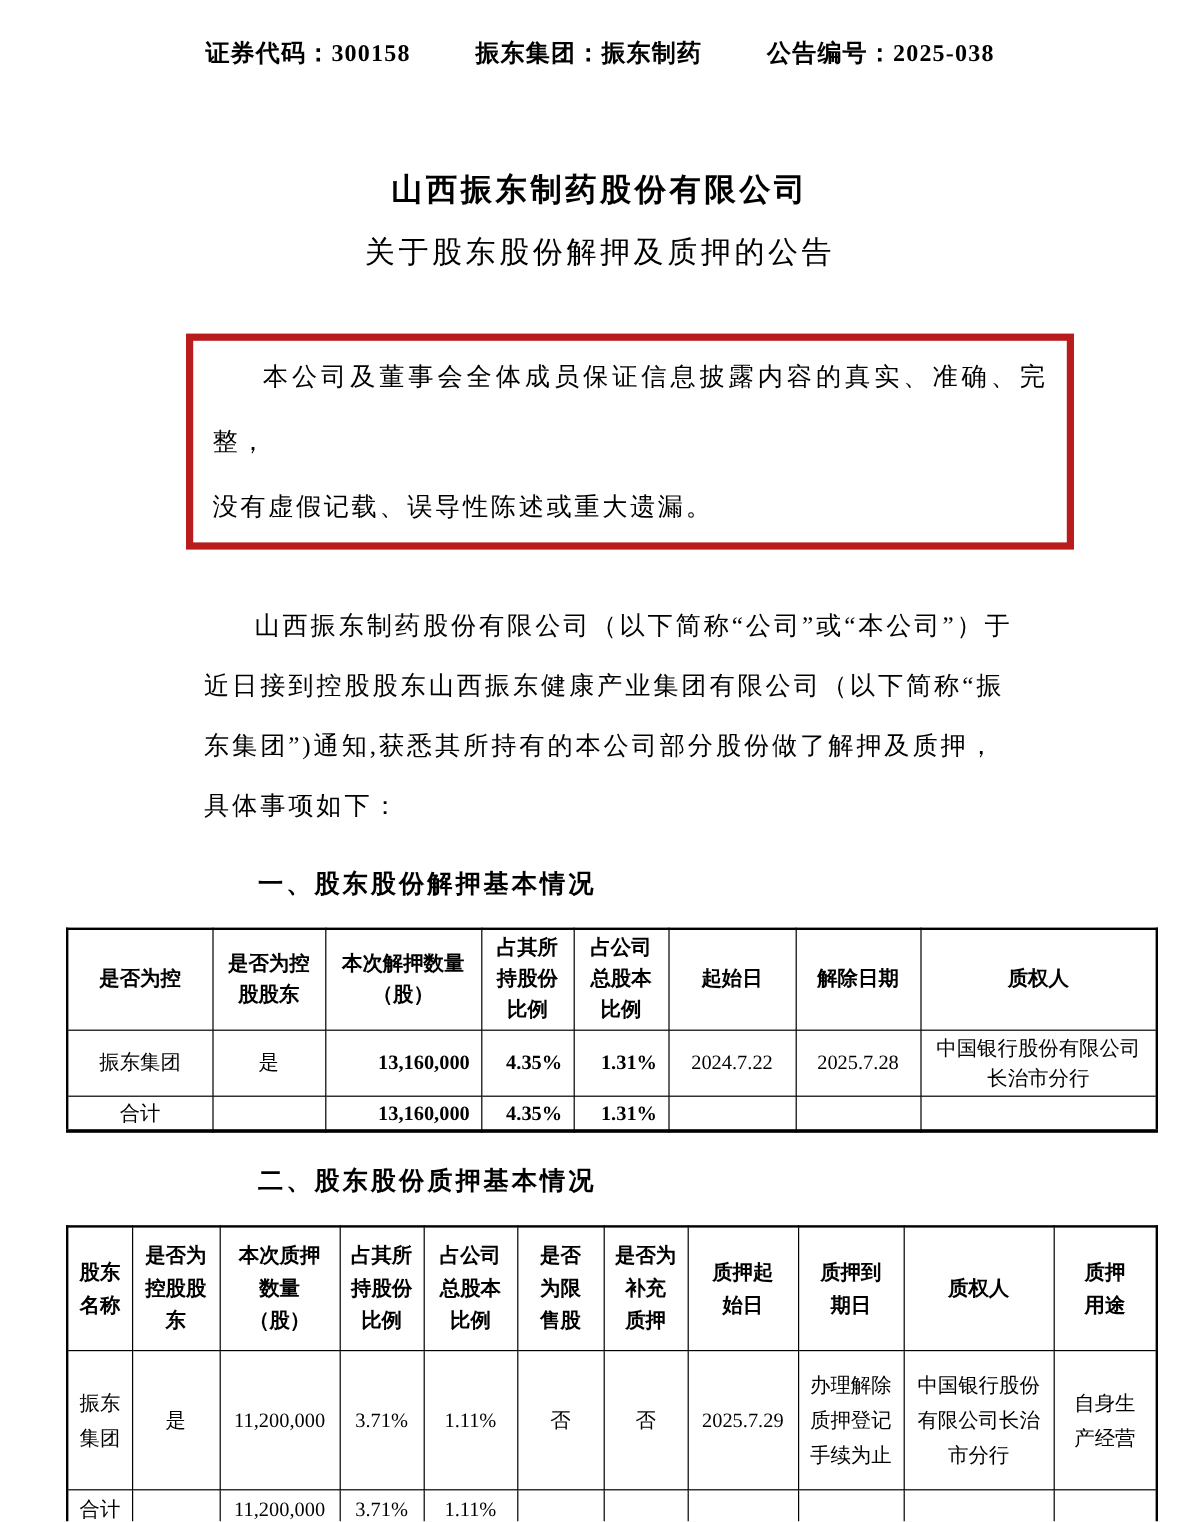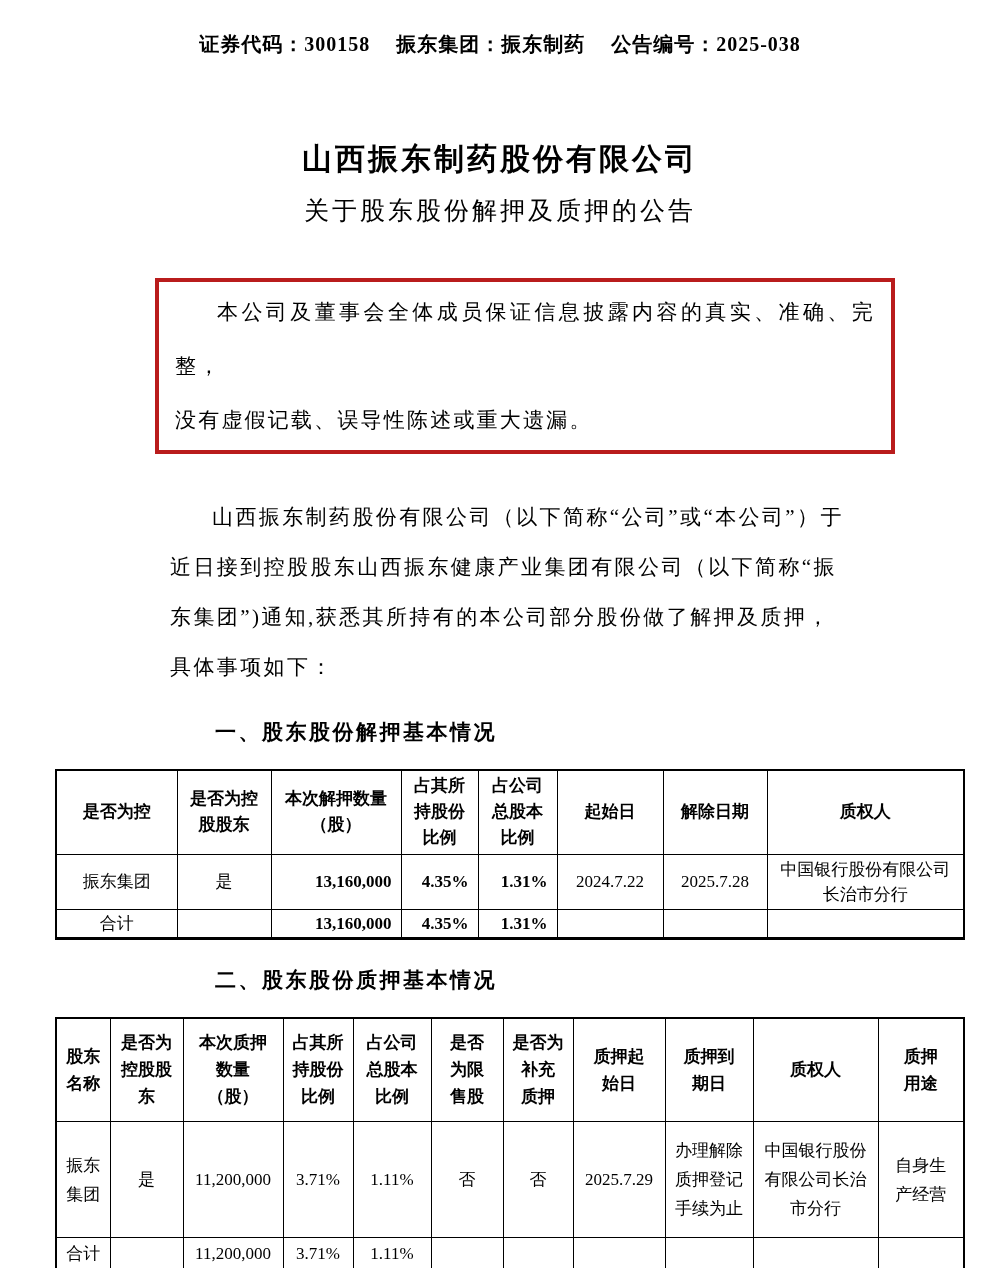--- a/index.html
+++ b/index.html
@@ -6,30 +6,30 @@
   html,body { background:#ffffff; }
   body {
     width:1000px; height:1268px;
     font-family:"Liberation Serif","DejaVu Serif",serif;
     color:#000;
   }
   .page { position:relative; width:1000px; height:1268px; overflow:hidden; background:#fff; }
 
   .doc-header {
     padding-top:31px;
-    display:flex; justify-content:center; gap:26px;
+    display:flex; justify-content:center; gap:54px;
     font-size:20px; font-weight:bold; letter-spacing:1px;
   }
 
-  .title-line1 { margin-top:84px; text-align:center; font-size:30px; font-weight:bold; letter-spacing:3px; line-height:34px; }
+  .title-line1 { margin-top:84px; text-align:center; font-size:26px; font-weight:bold; letter-spacing:3px; line-height:34px; }
   .title-line2 { margin-top:18px;  text-align:center; font-size:25px; font-weight:normal; letter-spacing:3px; line-height:34px; }
 
   .disclaimer-box {
     margin:50px 0 0 155px; width:740px;
-    border:4px solid #b91c1c;
+    border:6px solid #b91c1c;
     padding:3px 16px 3px 16px;
   }
   .disclaimer-box p {
     font-size:21px; letter-spacing:2.2px; line-height:54px;
     text-indent:2em; white-space:pre-line; text-align:justify;
   }
 
   .body-para {
     margin:38px 145px 0 170px;
     font-size:21px; letter-spacing:2.4px; line-height:50px;

